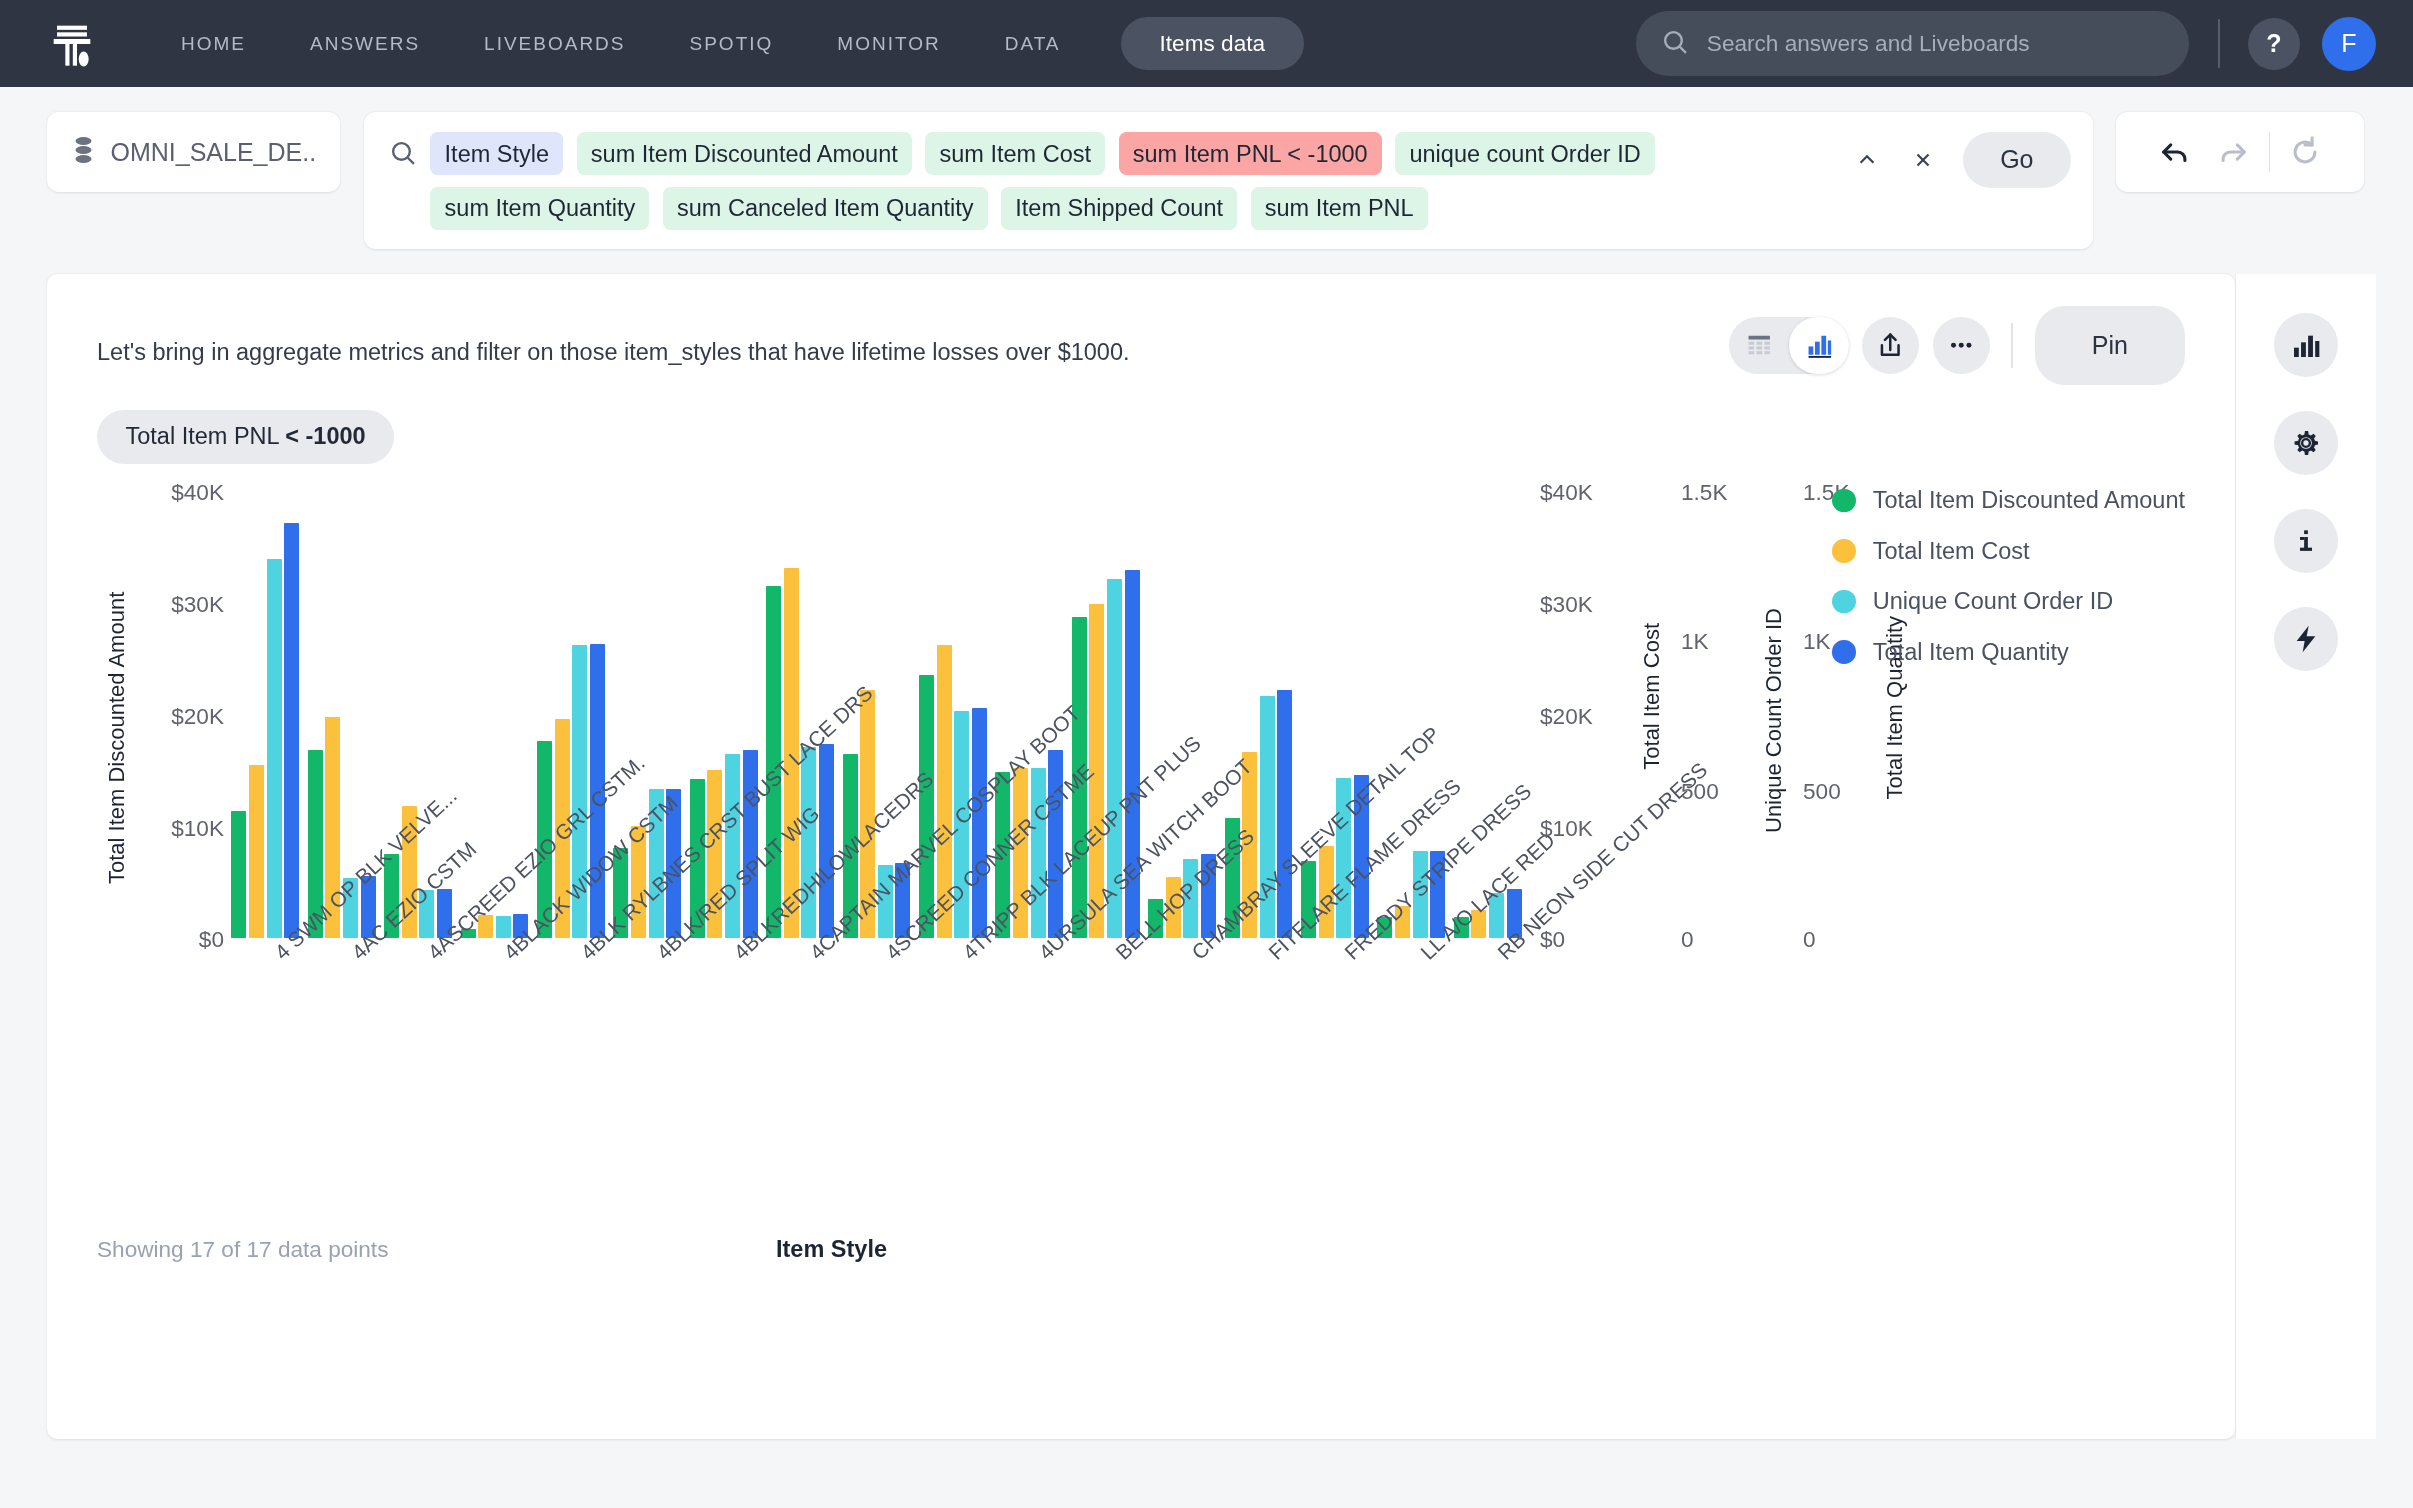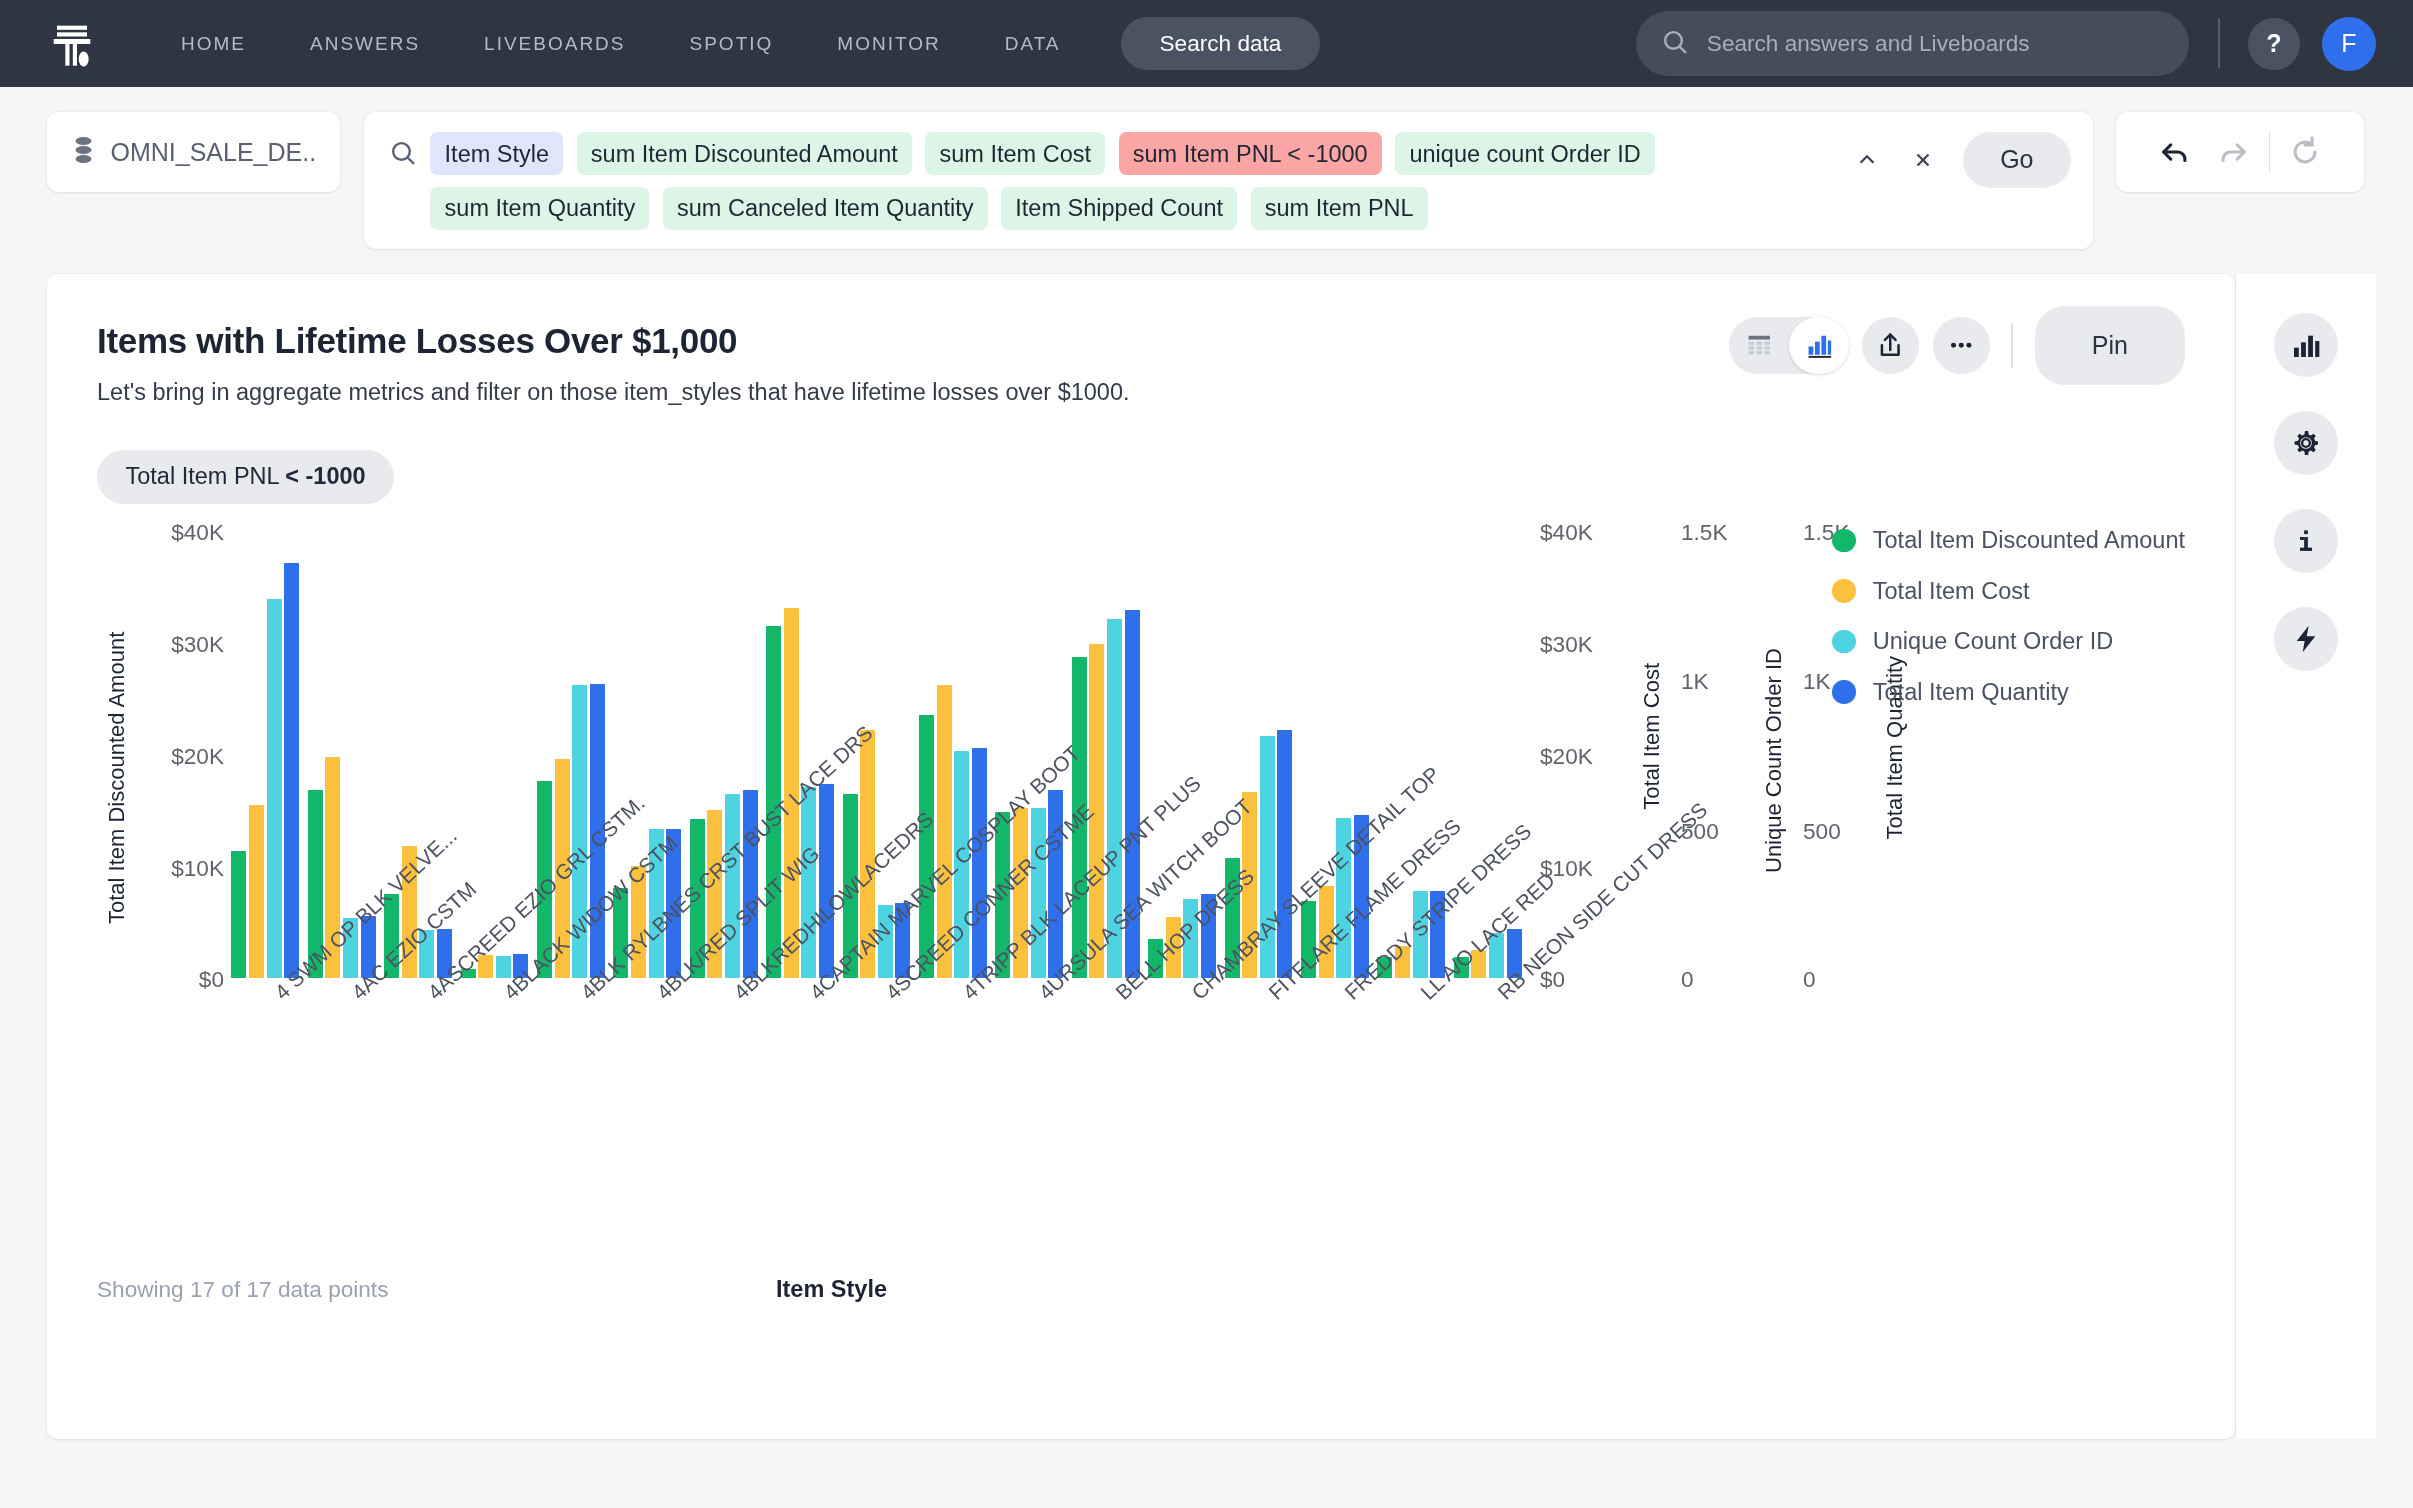--- a/index.html
+++ b/index.html
@@ -249,21 +249,21 @@
 
   <div class="nav-links">
     <div class="nav-link">HOME</div>
     <div class="nav-link">ANSWERS</div>
     <div class="nav-link">LIVEBOARDS</div>
     <div class="nav-link">SPOTIQ</div>
     <div class="nav-link">MONITOR</div>
     <div class="nav-link">DATA</div>
   </div>
 
-  <div class="search-data-btn">Search data</div>
+  <div class="search-data-btn">Items data</div>
 
   <div class="topnav-right">
     <div class="global-search">
       <span>
         <svg width="28.5" height="28.5" viewBox="0 0 24 24" fill="none" stroke="#a7adbb" stroke-width="2">
           <circle cx="10.5" cy="10.5" r="7"></circle>
             <line x1="15.8" y1="15.8" x2="21" y2="21"></line>
         </svg>
       </span>
       <span class="ph">Search answers and Liveboards</span>
@@ -345,21 +345,20 @@
     </div>
   </div>
 </div>
 
 <div class="main-wrap">
 
   <div class="answer-card">
 
     <div class="card-head">
       <div>
-        <div class="card-title">Items with Lifetime Losses Over $1,000</div>
         <div class="card-sub">Let's bring in aggregate metrics and filter on those item_styles that have lifetime losses over $1000.</div>
       </div>
     </div>
 
     <div class="card-tools">
       <div class="seg">
         <div class="seg-item">
           <svg width="28.5" height="28.5" viewBox="0 0 24 24">
             <rect x="3" y="4" width="18" height="3.2" fill="#6b7280"></rect>
             <g fill="#c7cbd3">

